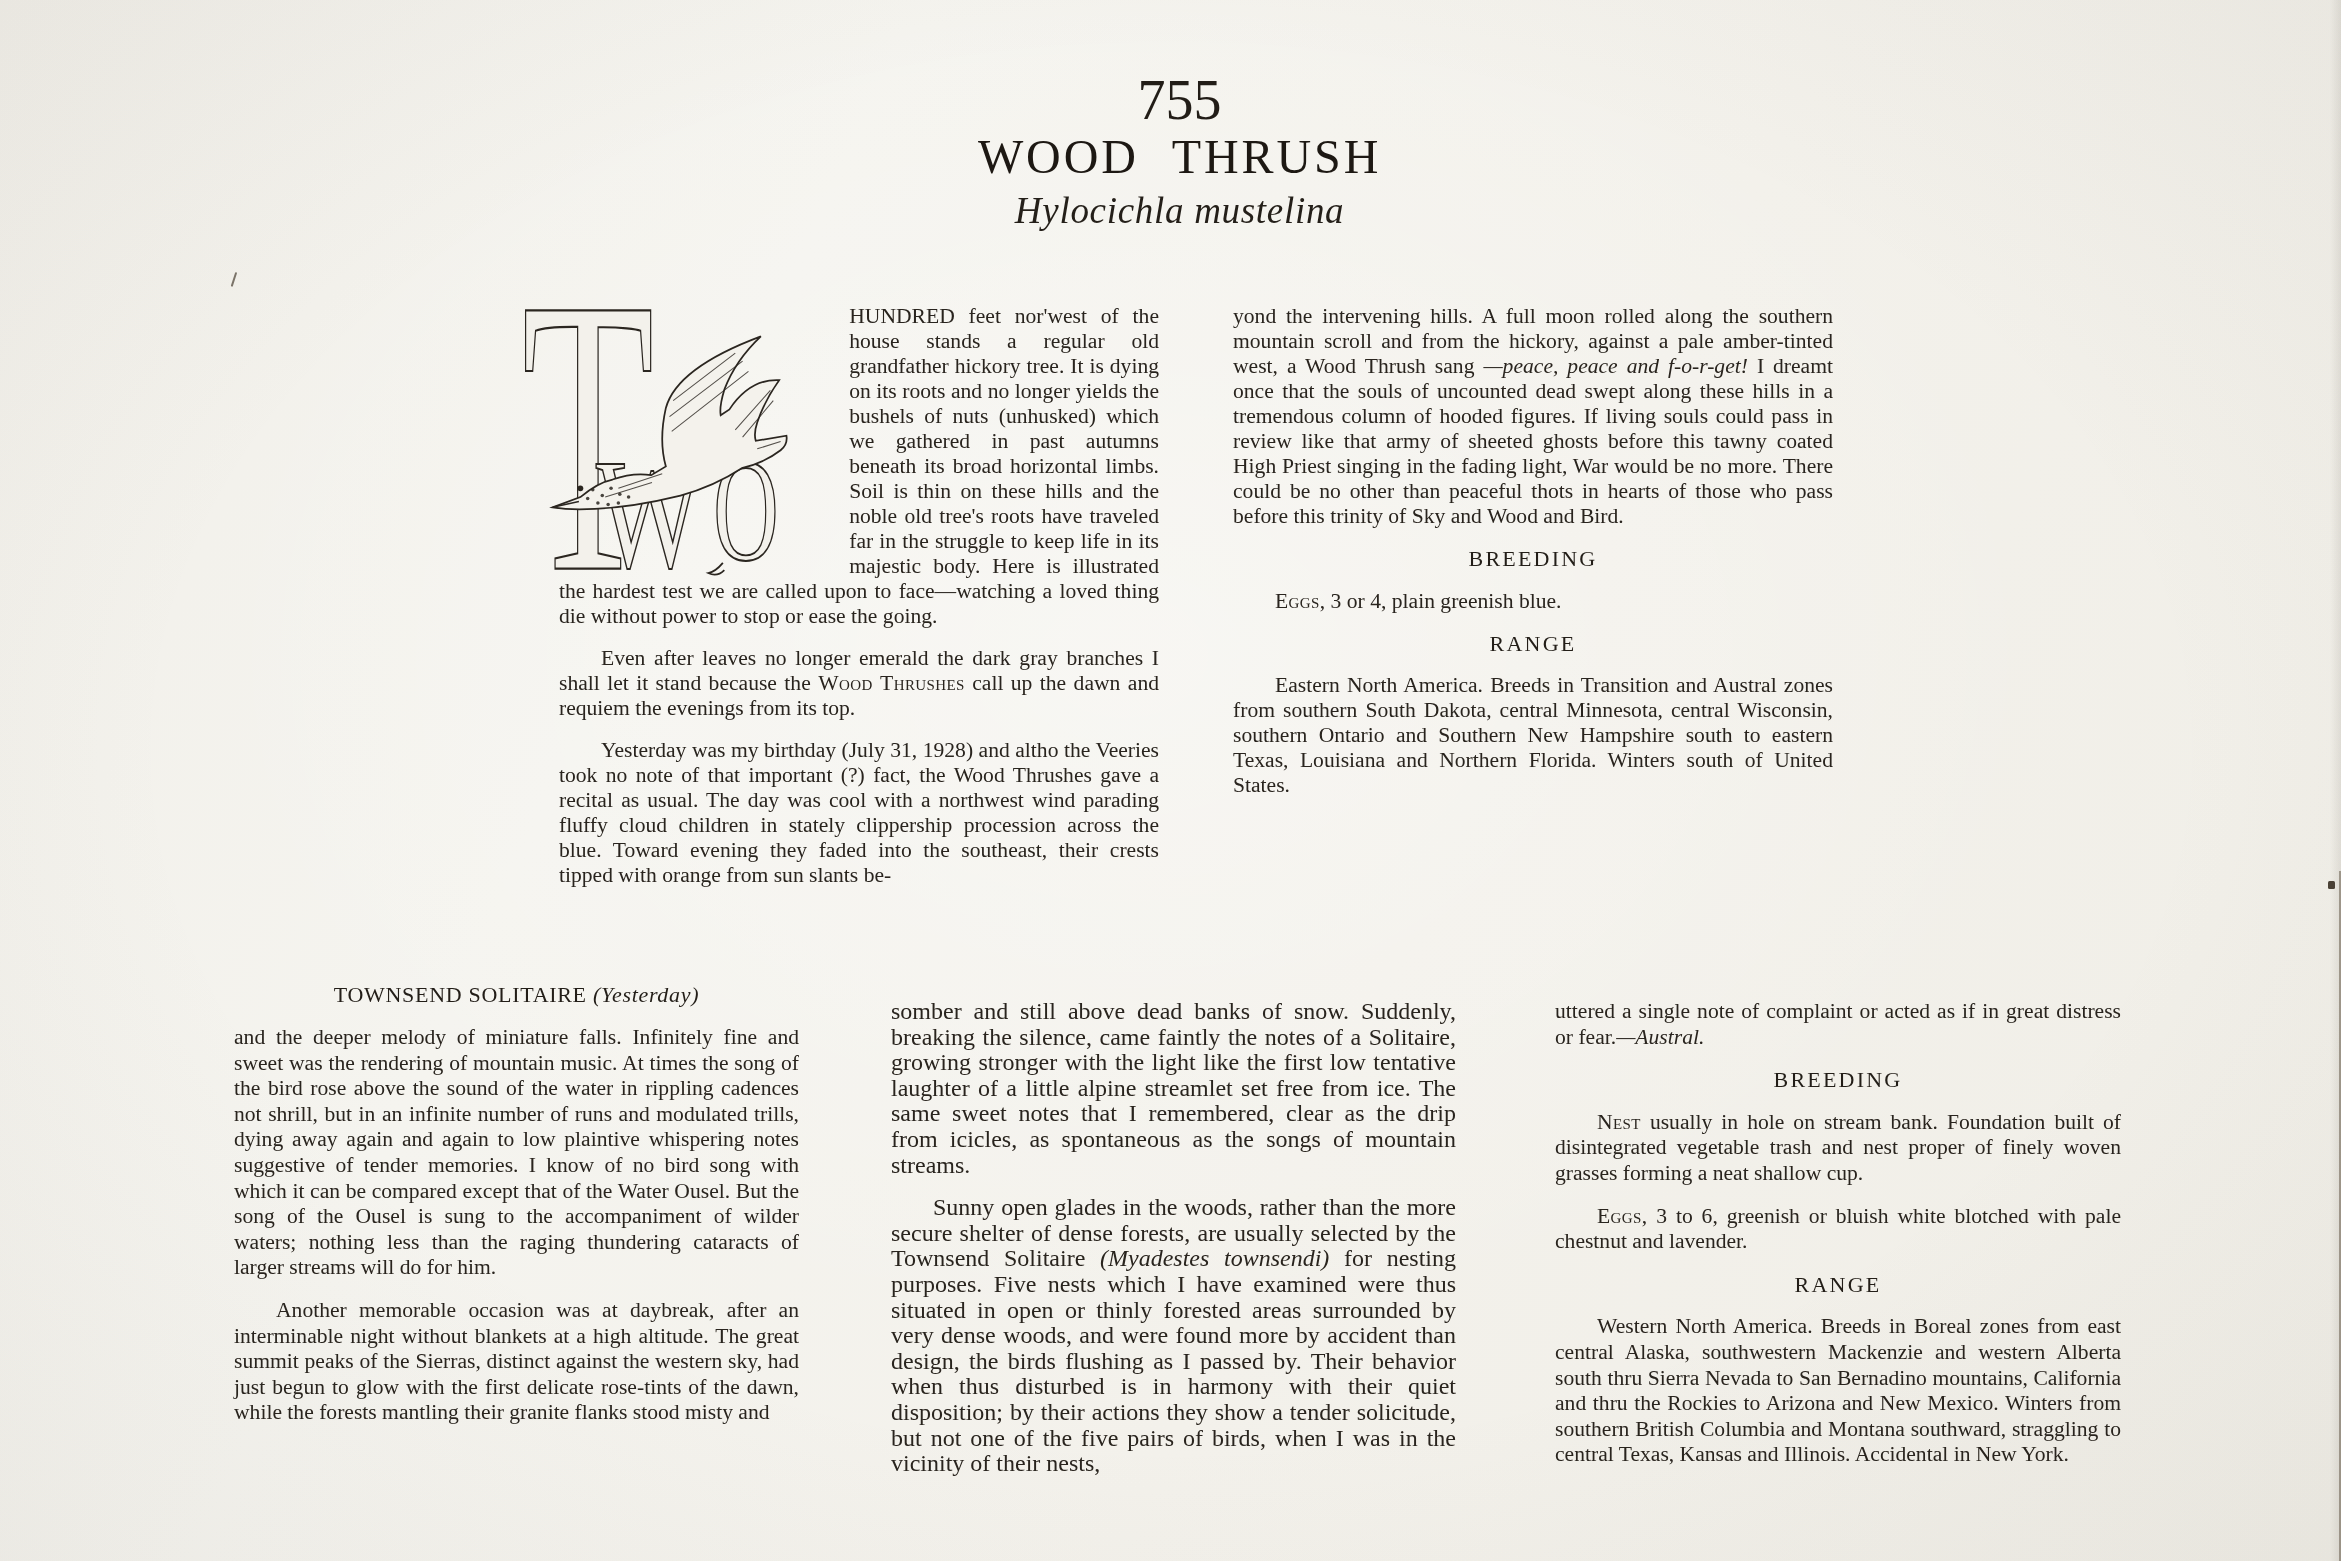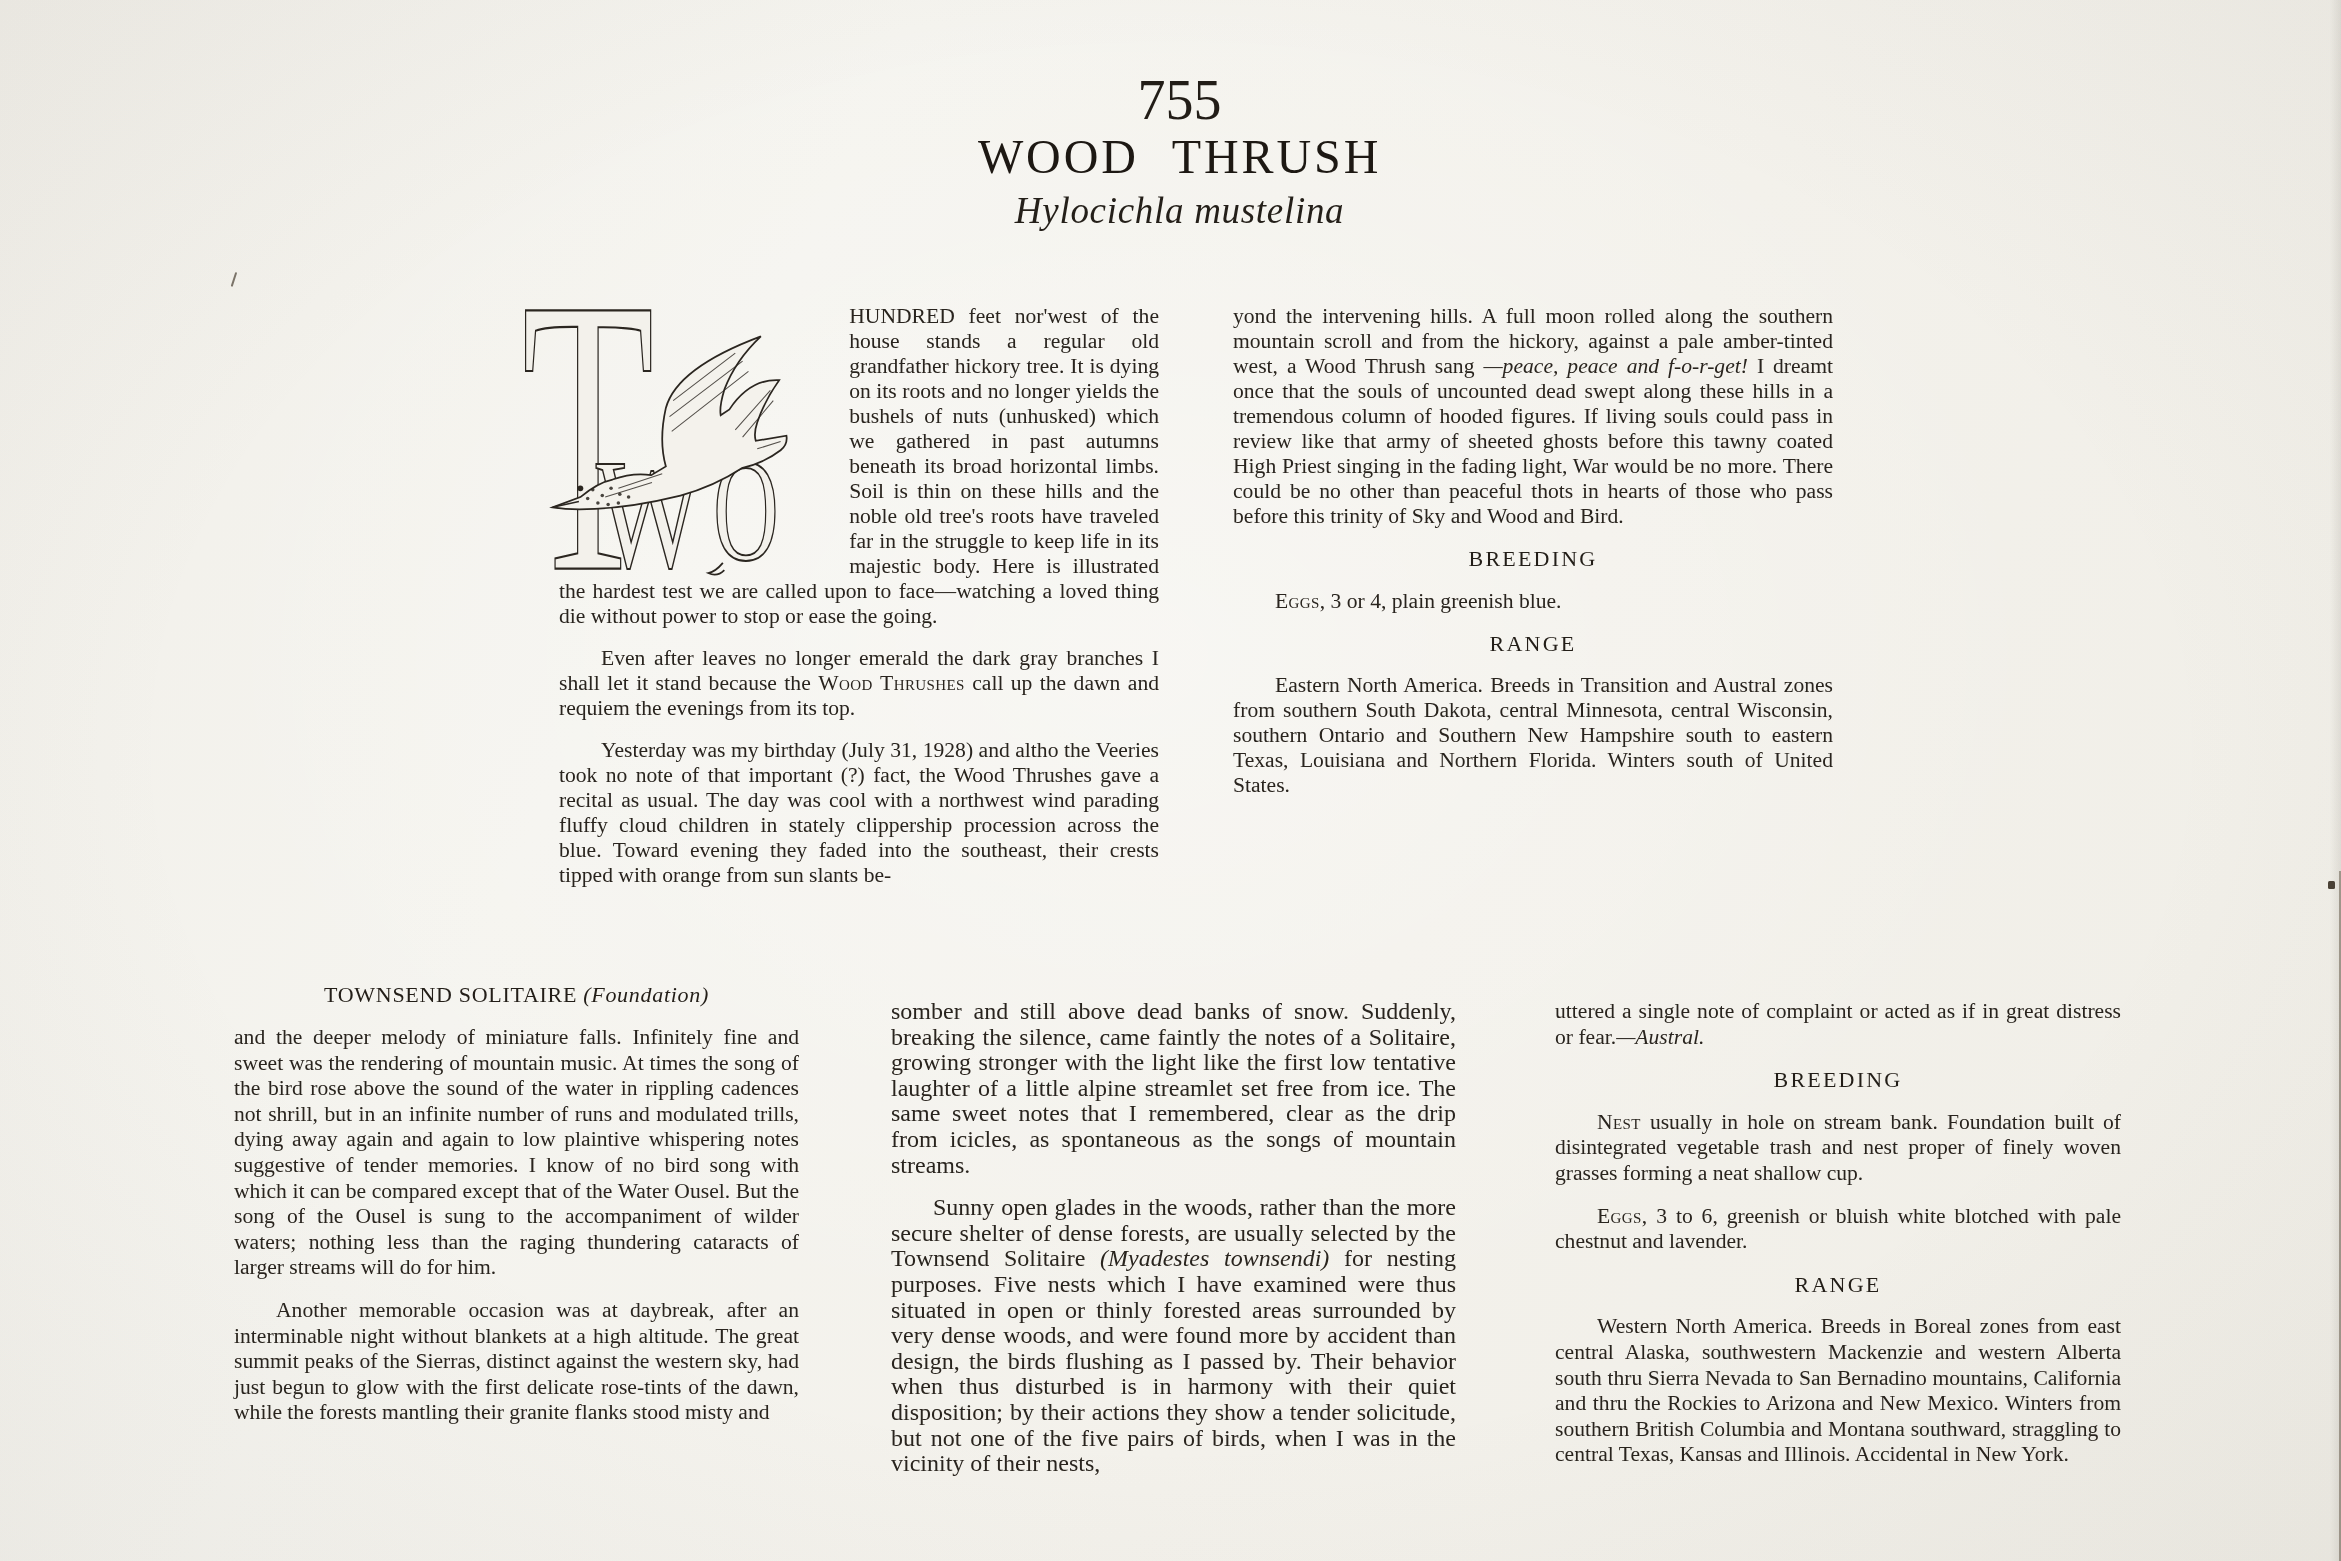--- a/index.html
+++ b/index.html
@@ -102,21 +102,21 @@
 
   <section class="col tr">
     <p><span>yond the intervening hills.  A full moon rolled along the southern mountain scroll and from the hickory, against a pale amber-tinted west, a Wood Thrush sang </span><span class="it">—peace, peace and f-o-r-get!</span><span>  I dreamt once that the souls of uncounted dead swept along these hills in a tremendous column of hooded figures.  If living souls could pass in review like that army of sheeted ghosts before this tawny coated High Priest singing in the fading light, War would be no more.  There could be no other than peaceful thots in hearts of those who pass before this trinity of Sky and Wood and Bird.</span></p>
     <div class="sechead">BREEDING</div>
     <p class="ind"><span class="sc">Eggs</span><span>, 3 or 4, plain greenish blue.</span></p>
     <div class="sechead">RANGE</div>
     <p class="ind">Eastern North America.  Breeds in Transition and Austral zones from southern South Dakota, central Minnesota, central Wisconsin, southern Ontario and Southern New Hampshire south to eastern Texas, Louisiana and Northern Florida.  Winters south of United States.</p>
   </section>
 
   <section class="col b1">
-    <div class="colhead"><span>TOWNSEND SOLITAIRE </span><span class="it">(Foundation)</span></div>
+    <div class="colhead"><span>TOWNSEND SOLITAIRE </span><span class="it">(Yesterday)</span></div>
     <p>and the deeper melody of miniature falls.  Infinitely fine and sweet was the rendering of mountain music. At times the song of the bird rose above the sound of the water in rippling cadences not shrill, but in an infinite number of runs and modulated trills, dying away again and again to low plaintive whispering notes suggestive of tender memories.  I know of no bird song with which it can be compared except that of the Water Ousel.  But the song of the Ousel is sung to the accompaniment of wilder waters; nothing less than the raging thundering cataracts of larger streams will do for him.</p>
     <p class="ind">Another memorable occasion was at daybreak, after an interminable night without blankets at a high altitude.  The great summit peaks of the Sierras, distinct against the western sky, had just begun to glow with the first delicate rose-tints of the dawn, while the forests mantling their granite flanks stood misty and</p>
   </section>
 
   <section class="col b2">
     <p>somber and still above dead banks of snow.  Suddenly, breaking the silence, came faintly the notes of a Solitaire, growing stronger with the light like the first low tentative laughter of a little alpine streamlet set free from ice.  The same sweet notes that I remembered, clear as the drip from icicles, as spontaneous as the songs of mountain streams.</p>
     <p class="ind"><span>Sunny open glades in the woods, rather than the more secure shelter of dense forests, are usually selected by the Townsend Solitaire </span><span class="it">(Myadestes townsendi)</span><span> for nesting purposes.  Five nests which I have examined were thus situated in open or thinly forested areas surrounded by very dense woods, and were found more by accident than design, the birds flushing as I passed by.  Their behavior when thus disturbed is in harmony with their quiet disposition; by their actions they show a tender solicitude, but not one of the five pairs of birds, when I was in the vicinity of their nests,</span></p>
   </section>
 
   <section class="col b3">

